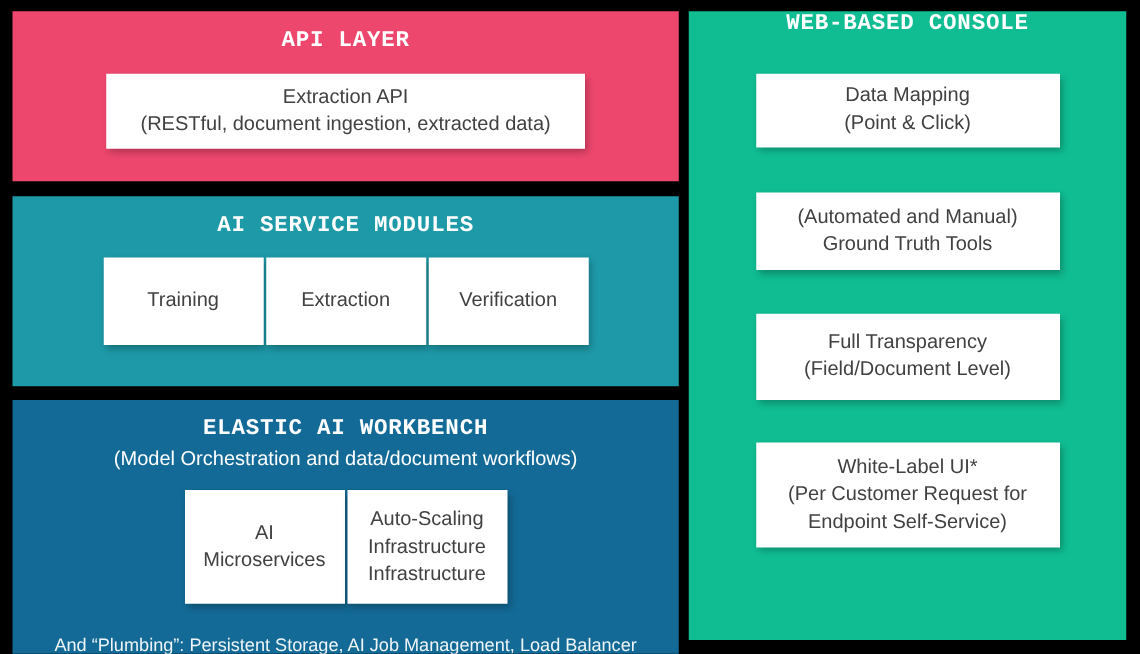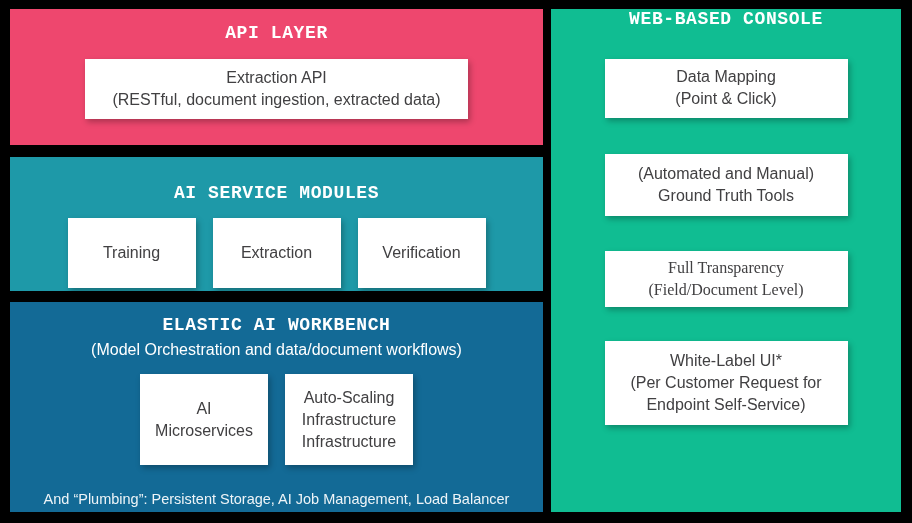--- a/index.html
+++ b/index.html
@@ -21,53 +21,53 @@
   }
   .stage{position:absolute;inset:0;}
   .col-left{position:absolute;left:10px;top:9px;width:533px;}
   .col-right{
     position:absolute;left:551px;top:9px;width:350px;height:503px;
     background:var(--console);
     display:flex;flex-direction:column;align-items:center;
   }
   .block{width:533px;display:flex;flex-direction:column;align-items:center;}
   .block-api{background:var(--api-layer);height:136px;margin-bottom:12px;padding-top:14px;}
-  .block-ai{background:var(--ai-service);height:134px;margin-bottom:11px;padding-top:26px;}
+  .block-ai{background:var(--ai-service);height:152px;margin-bottom:11px;padding-top:14px;}
   .block-wb{background:var(--workbench);height:210px;padding-top:13px;}
   .block-title{
     color:var(--title-text);
     font-size:18px;font-weight:bold;letter-spacing:0.6px;
     line-height:1.15;text-align:center;font-family:Liberation Mono, monospace;
   }
   .block-subtitle{
     color:var(--title-text);
     font-size:16px;line-height:1.3;margin-top:4px;text-align:left;
   }
   .card{
     background:var(--card-bg);
     color:var(--card-text);
     box-shadow:2px 3px 6px rgba(0,0,0,0.28);
     display:flex;flex-direction:column;justify-content:center;align-items:center;
     text-align:center;font-size:16px;
   }
   .card .line{display:block;line-height:22px;}
   .card-wide{width:383px;height:60px;margin-top:15px;}
-  .card-row{display:flex;gap:17px;margin-top:14px;}
+  .card-row{display:flex;gap:2px;margin-top:14px;}
   .card-sm{width:128px;height:70px;}
   .card-md{width:128px;height:91px;}
   .block-wb .card-row{margin-top:14px;}
   .wb-footer{
     margin-top:auto;margin-bottom:4px;
     color:rgba(255,255,255,0.93);
     font-size:14.5px;text-align:center;line-height:1.2;
   }
   .console-card{width:243px;}
   .cc-1{height:59px;margin-top:29px;}
   .cc-2{height:62px;margin-top:36px;}
-  .cc-3{height:56px;margin-top:35px;font-family:Liberation Serif, serif;}
+  .cc-3{height:69px;margin-top:35px;}
   .cc-4{height:84px;margin-top:34px;align-items:center;}
 </style>
 </head>
 <body>
 
 <div class="stage">
 
   <div class="col-left">
 
     <section class="block block-api">

